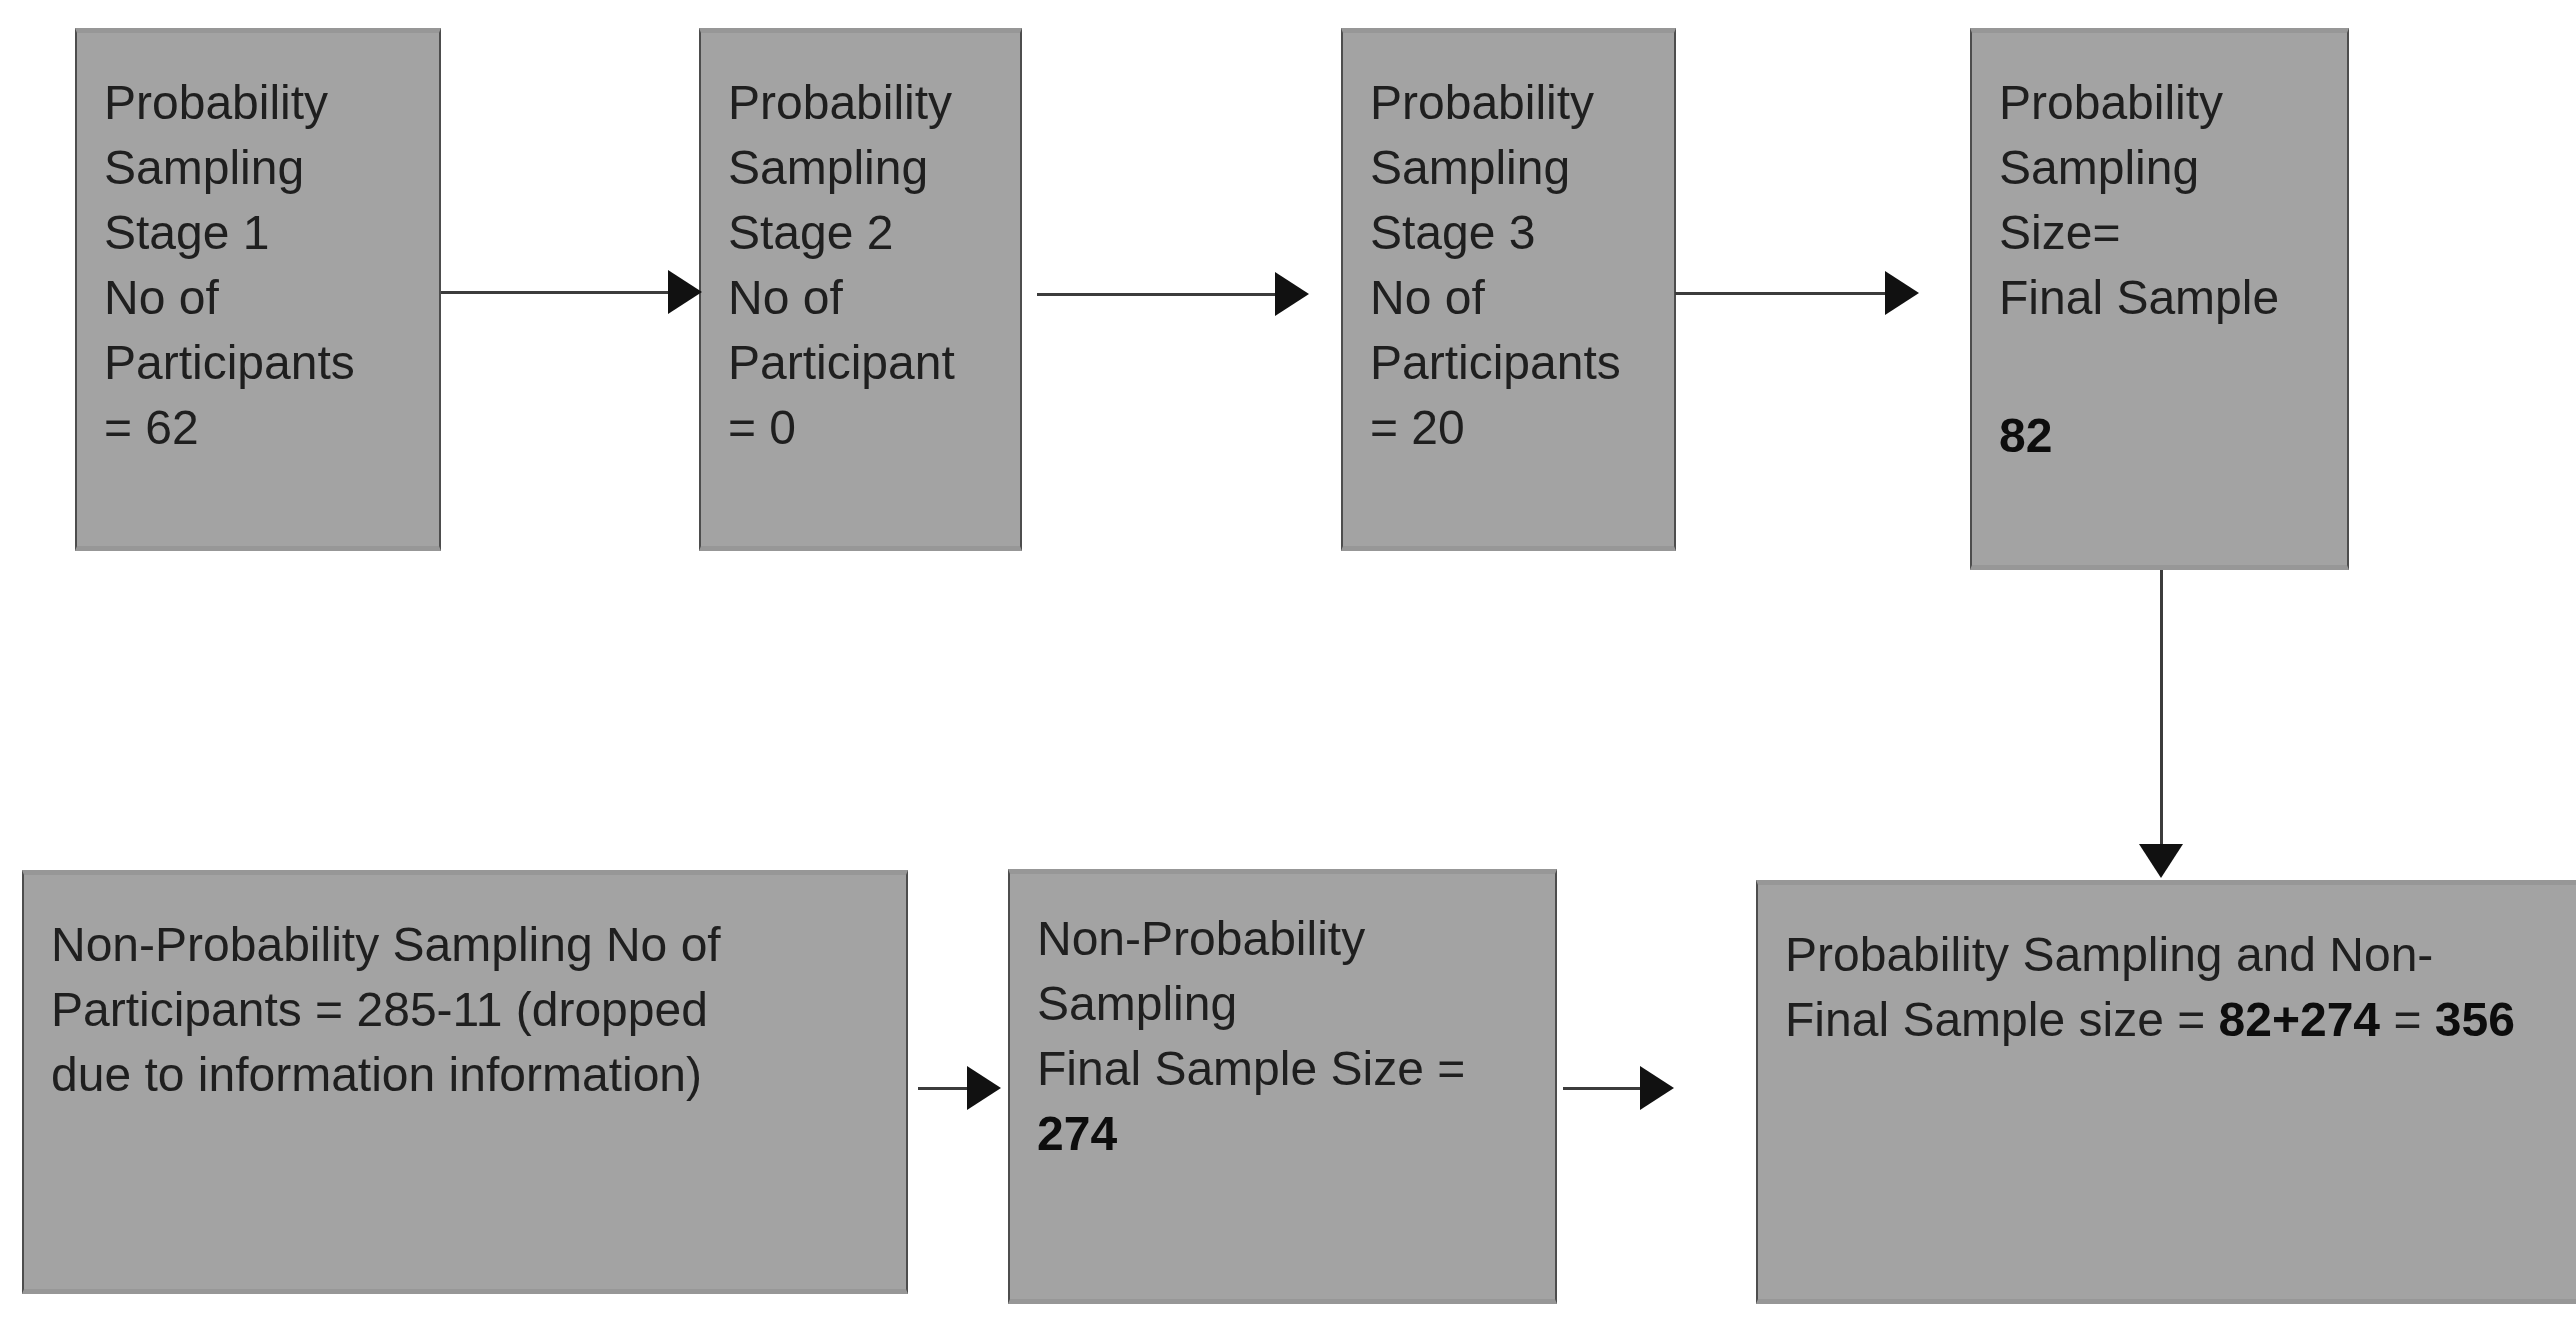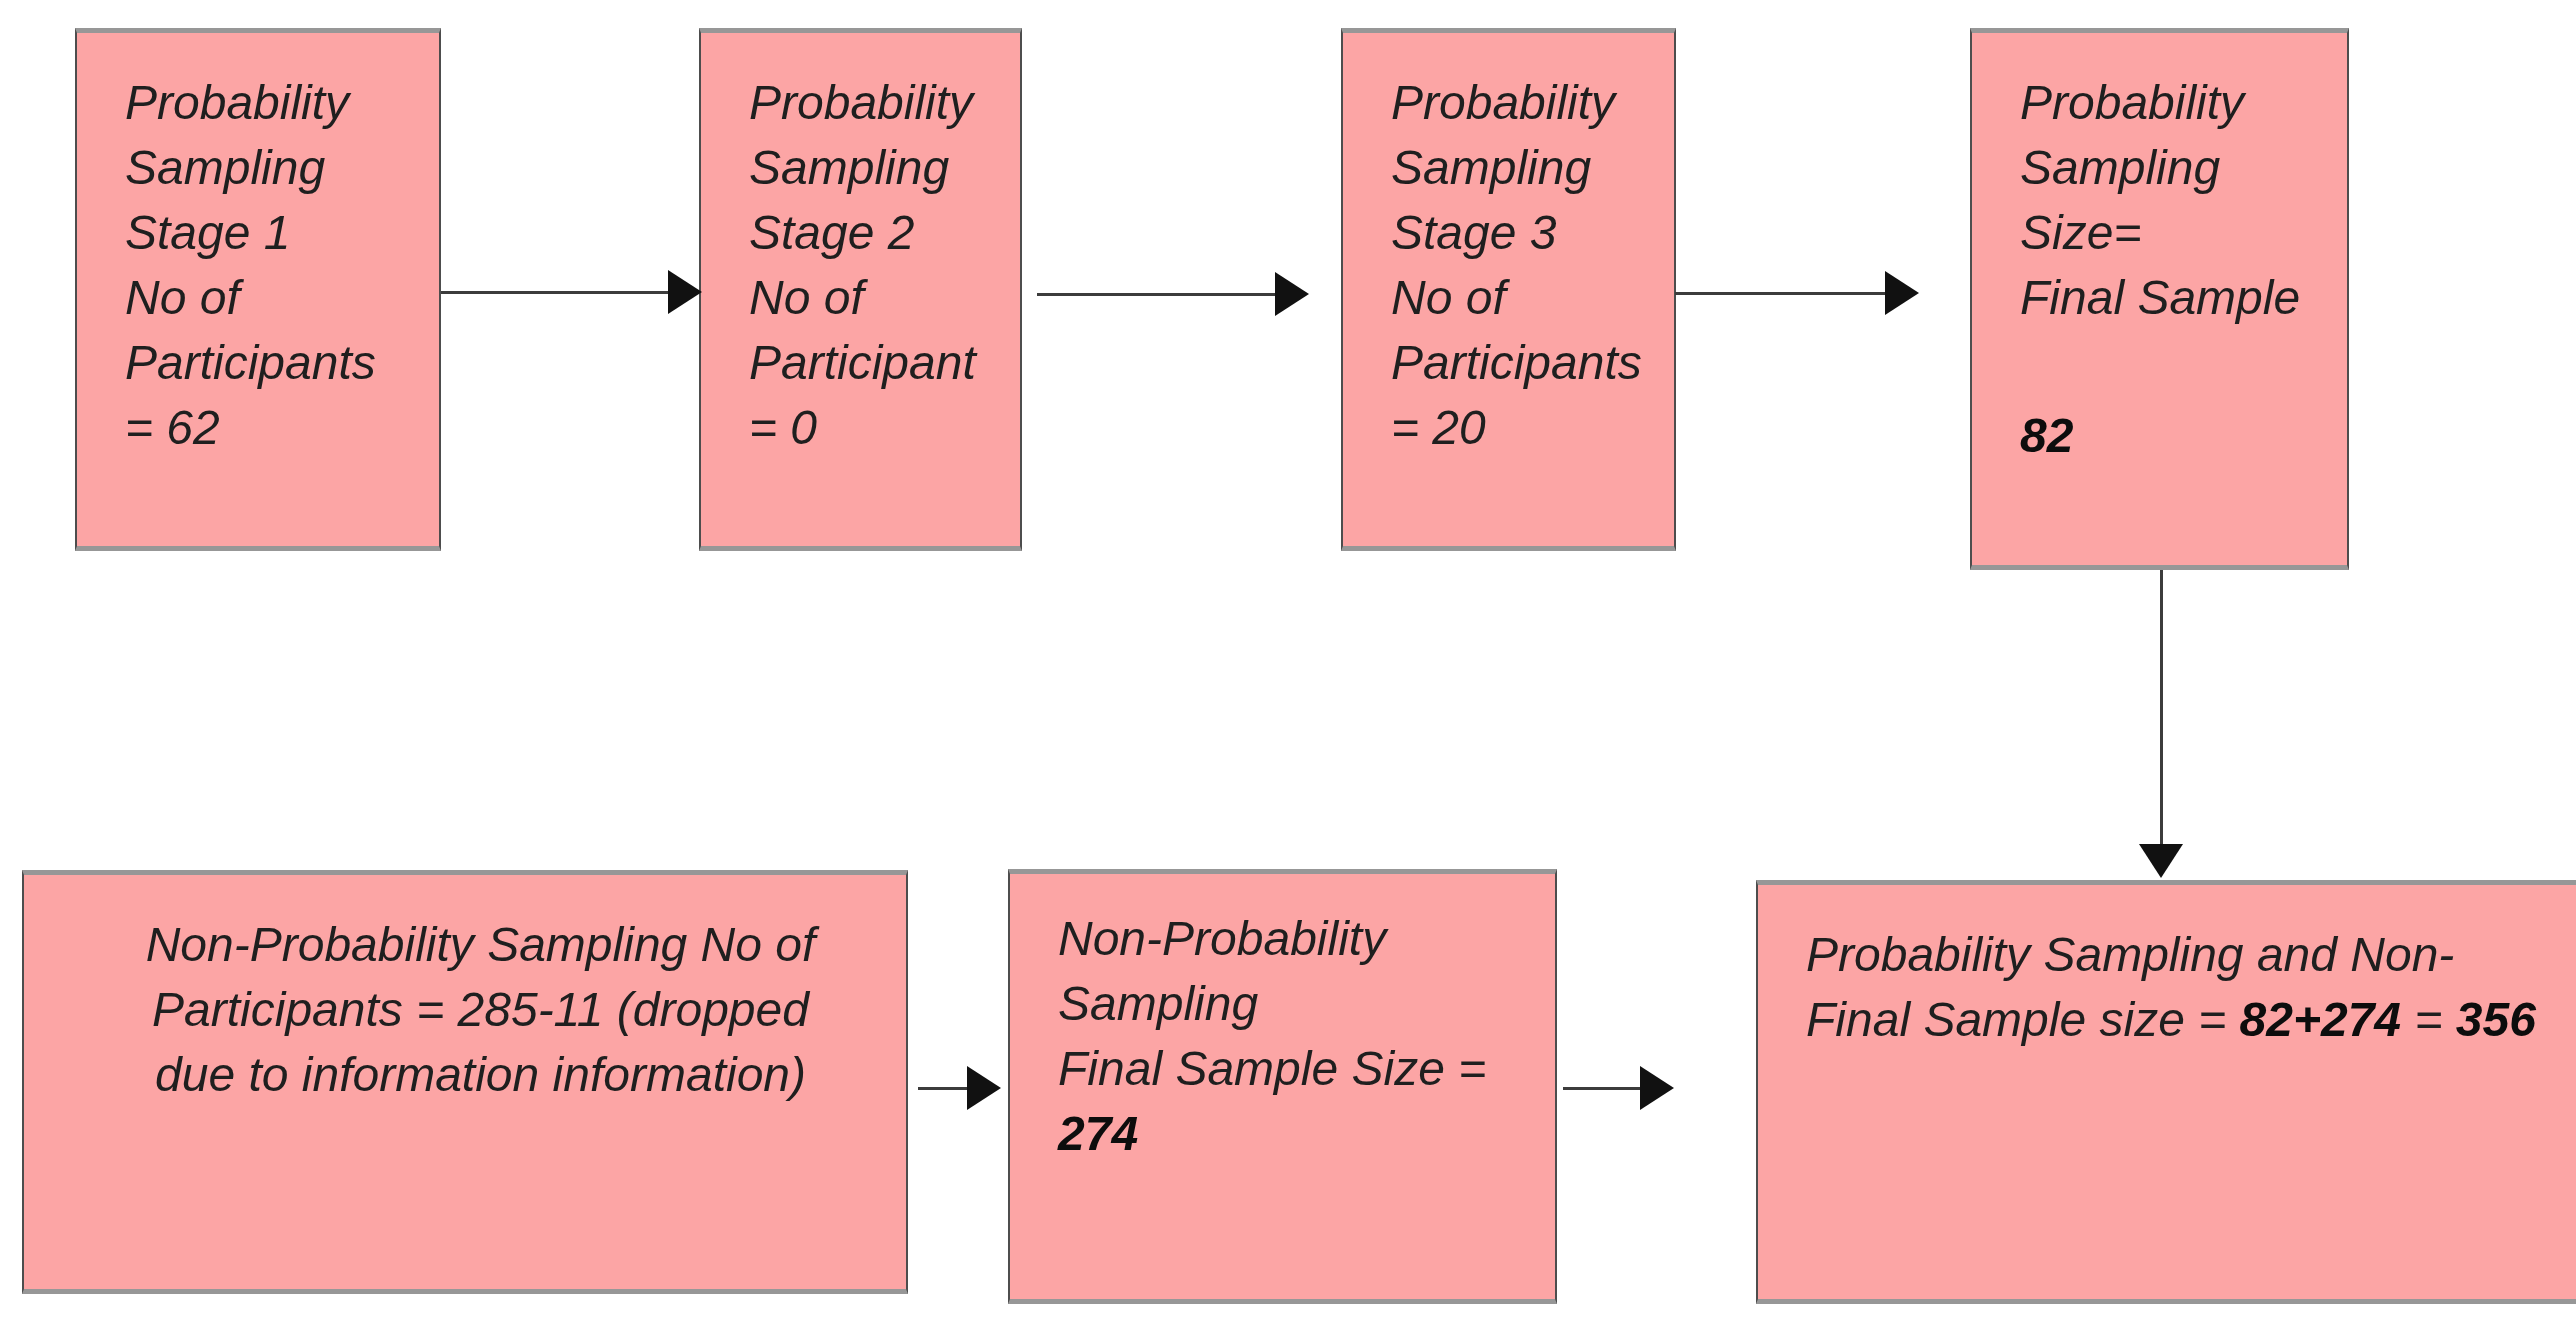--- a/index.html
+++ b/index.html
@@ -12,41 +12,40 @@
     width: 2576px;
     height: 1325px;
     background: #ffffff;
     font-family: "Liberation Sans", "DejaVu Sans", sans-serif;
     color: #1f1f1f;
     overflow: hidden;
   }
   .box {
     position: absolute;
     box-sizing: border-box;
-    background: #fca5a5;
+    background: #a3a3a3;
     border-left: 2.5px solid #4d4d4d;
     border-right: 2.5px solid #4d4d4d;
     border-top: 5px solid #979797;
     border-bottom: 5px solid #979797;
     font-size: 48px;
     line-height: 65px;
-    padding: 37px 17px 0 48px;
-    font-style: italic;
+    padding: 37px 17px 0 27px;
   }
   .box .line { white-space: nowrap; }
   .bold-value { font-weight: bold; color: #0d0d0d; }
   .gap-above { margin-top: 73px; }
   .formula b { font-weight: bold; color: #0d0d0d; }
 
   
   .b1 { left: 75px;   top: 28px;   width: 366px;  height: 523px; }
   .b2 { left: 699px;  top: 28px;   width: 323px;  height: 523px; }
   .b3 { left: 1341px; top: 28px;   width: 335px;  height: 523px; }
   .b4 { left: 1970px; top: 28px;   width: 379px;  height: 542px; }
-  .b5 { left: 22px;   top: 870px; width: 886px; height: 424px; text-align: center; }
+  .b5 { left: 22px;   top: 870px; width: 886px; height: 424px; }
   .b6 { left: 1008px; top: 869px; width: 549px;  height: 435px; padding-top: 32px; }
   .b7 { left: 1756px; top: 880px; width: 889px; height: 424px; }
 
   
   .arrow-line {
     position: absolute;
     background: #3c3c3c;
   }
   .h-line { height: 3.4px; }
   .v-line { width: 3.4px; }

